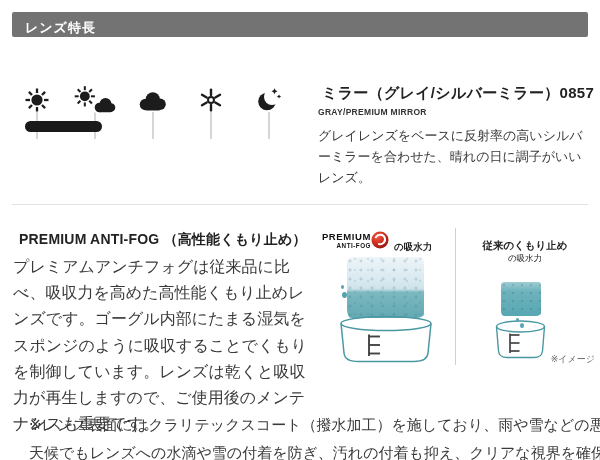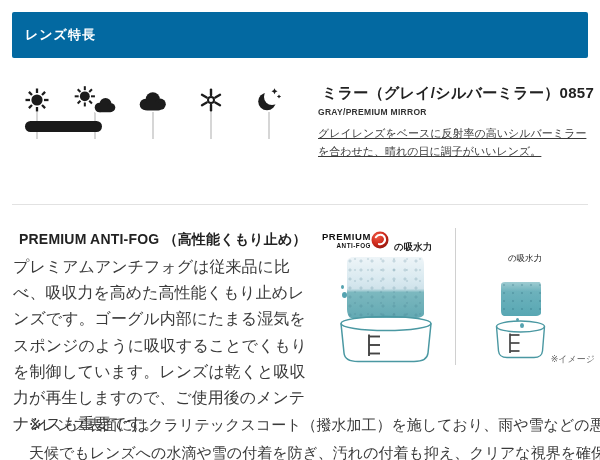--- a/index.html
+++ b/index.html
@@ -4,34 +4,34 @@
 <style>
   html,body{margin:0;padding:0;}
   body{
     width:600px;height:460px;position:relative;overflow:hidden;
     background:#ffffff;color:#333;
     font-family:"Liberation Sans","DejaVu Sans",sans-serif;
   }
   .abs{position:absolute;}
 
   
-  .hdr{left:12px;top:12px;width:576px;height:46px;background:#0369a1;border-radius:2px;
-       display:flex;align-items:center;}
+  .hdr{left:12px;top:12px;width:576px;height:25px;background:#737373;border-radius:2px;
+       display:flex;align-items:flex-end;}
   .hdr span{color:#fff;font-size:13px;font-weight:bold;padding-left:13px;letter-spacing:1px;}
 
   
   .weather{left:8px;top:84px;width:300px;height:62px;}
   .tick{position:absolute;top:28px;width:2px;height:27px;background:#d6d6d6;}
   .rangebar{position:absolute;left:17px;top:37px;width:77px;height:11px;background:#1a1a1a;border-radius:5.5px;}
   .wicon{position:absolute;}
 
   
   .m-title{left:322px;top:84px;font-size:15px;font-weight:bold;color:#222;letter-spacing:.3px;}
   .m-sub{left:318px;top:107px;font-size:8.5px;font-weight:bold;color:#333;letter-spacing:.3px;}
-  .m-body{left:318px;top:125px;width:276px;font-size:11px;line-height:1.62;color:#3a3a3a;text-decoration:underline;}
+  .m-body{left:318px;top:125px;width:276px;font-size:13px;line-height:1.62;color:#3a3a3a;}
 
   .divider{left:12px;top:204px;width:576px;height:1px;background:#e2e2e2;}
 
   
   .af-title{left:13px;top:231px;font-size:14px;font-weight:bold;color:#222;letter-spacing:.2px;padding-left:6px;}
   .af-body{left:13px;top:254px;width:294px;font-size:16px;line-height:1.64;color:#3a3a3a;}
 
   
   .illos{left:305px;top:228px;width:290px;height:142px;}
   .plogo{position:absolute;left:14px;top:4px;width:52px;text-align:right;color:#111;}
@@ -198,20 +198,21 @@
         <path d="M32,19.5 L32,41"></path>
           <path d="M32,21.5 L43,21.5"></path>
           <path d="M32,30 L43,30"></path>
           <path d="M32,38.5 L43,38.5"></path>
       </g>
     </svg>
   </span>
 
   <div class="vdiv"></div>
 
+  <div class="clab1">従来のくもり止め</div>
   <div class="clab2">の吸水力</div>
 
   <div class="sponge2"></div>
   <i class="drop" style="left:211px;top:90px;width:3px;height:3px"></i>
   <i class="drop" style="left:215px;top:95px;width:4px;height:5px"></i>
 
   <span class="bk" style="left:189px;top:92px">
     <svg width="53" height="40" viewBox="0 0 53 40">
       <ellipse cx="26.5" cy="6.5" rx="24" ry="5.5" fill="none" stroke="#4a98a2" stroke-width="1.4"></ellipse>
       <path d="M2.5,6.5 L4.5,31 C5,35.5 8,37.5 13,37.5 L40,37.5 C45,37.5 48,35.5 48.5,31 L50.5,6.5" fill="none" stroke="#4a98a2" stroke-width="1.4"></path>

